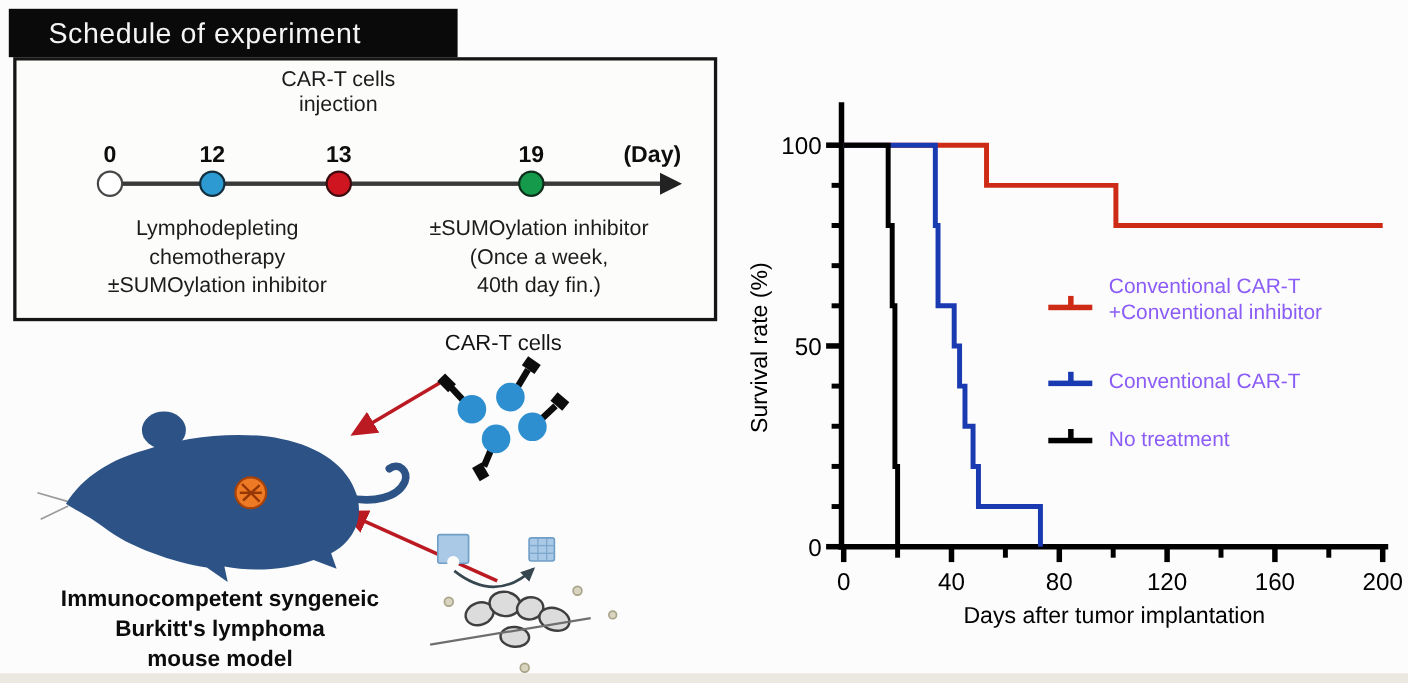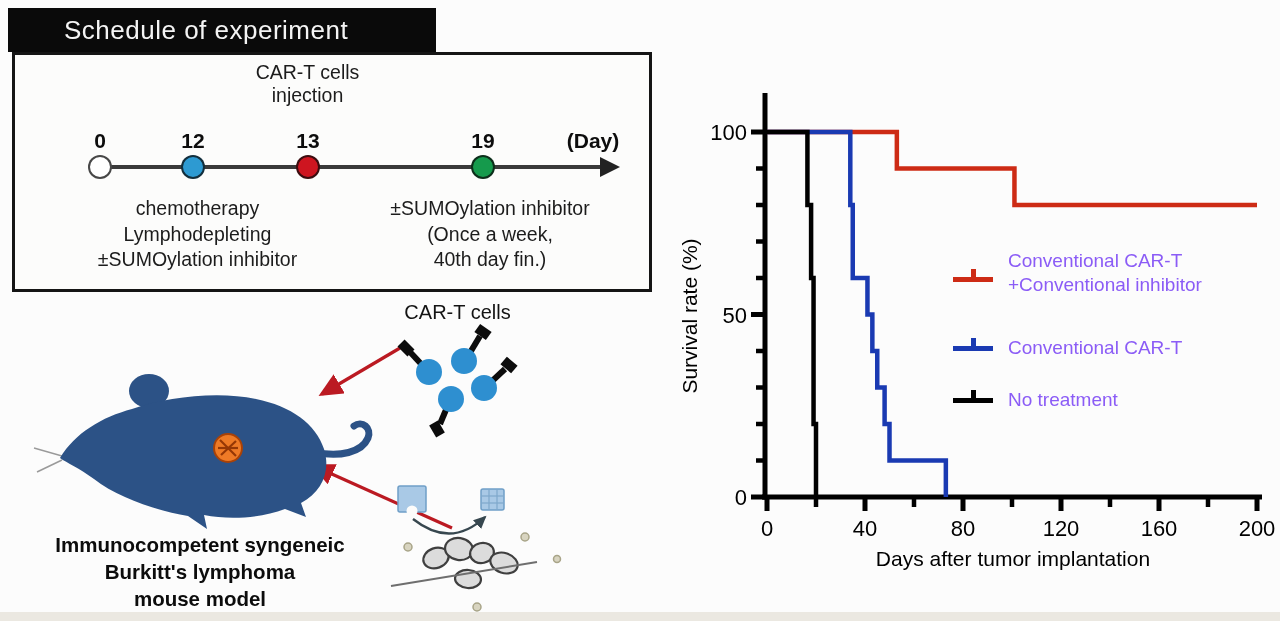--- a/index.html
+++ b/index.html
@@ -3,21 +3,21 @@
 <meta charset="utf-8">
 <style>
   html,body{margin:0;padding:0;background:#ffffff;}
   .stage{position:relative;width:1280px;height:621px;background:#fcfcfc;
          font-family:"Liberation Sans",sans-serif;color:#111;overflow:hidden;}
   .abs{position:absolute;}
   .ctr{text-align:center;}
   
   .sched-outline{left:12px;top:52px;width:634px;height:234px;border:3px solid #151515;background:#fcfcfb;}
   .sched-title{left:8px;top:8px;width:372px;height:44px;background:#0a0a0a;color:#f4f4f4;
-               font-size:26px;line-height:44px;padding-left:56px;font-weight:500;letter-spacing:.5px;}
+               font-size:26px;line-height:44px;padding-left:36px;font-weight:500;letter-spacing:.5px;}
   .event-label{font-size:19.5px;line-height:23px;color:#1c1c1c;}
   .tl-line{left:100px;top:165px;width:505px;height:4px;background:#3a3a3a;}
   .tl-arrowhead{left:600px;top:157px;width:0;height:0;border-left:20px solid #222;
                 border-top:10px solid transparent;border-bottom:10px solid transparent;}
   .tl-dot{width:24px;height:24px;border-radius:50%;border:2px solid rgba(10,10,10,.75);box-sizing:border-box;}
   .tl-daylabel{width:60px;font-size:21px;font-weight:700;text-align:center;color:#0d0d0d;}
   .tl-dayaxis{width:90px;font-size:21px;font-weight:600;text-align:center;color:#0d0d0d;}
   .note{font-size:19.5px;line-height:25.5px;color:#1c1c1c;}
   
   .side-label{font-size:20px;color:#141414;}
@@ -50,22 +50,22 @@
   <div class="abs tl-daylabel" style="left:278px;top:129px;">13</div>
   <div class="abs tl-daylabel" style="left:453px;top:129px;">19</div>
   <div class="abs tl-dayaxis" style="left:548px;top:129px;">(Day)</div>
 
   <div class="abs tl-dot" style="left: 88px; top: 155px; background: rgb(255, 255, 255);"></div>
   <div class="abs tl-dot" style="left: 181px; top: 155px; background: rgb(45, 154, 210);"></div>
   <div class="abs tl-dot" style="left: 296px; top: 155px; background: rgb(206, 21, 32);"></div>
   <div class="abs tl-dot" style="left: 471px; top: 155px; background: rgb(21, 154, 76);"></div>
 
   <div class="abs note ctr" style="left:70px;top:196px;width:255px;">
+    <div>Lymphodepleting</div>
     <div>chemotherapy</div>
-    <div>Lymphodepleting</div>
     <div>±SUMOylation inhibitor</div>
   </div>
   <div class="abs note ctr" style="left:360px;top:196px;width:260px;">
     <div>±SUMOylation inhibitor</div>
     <div>(Once a week,</div>
     <div>40th day fin.)</div>
   </div>
 
   <div class="abs side-label ctr" style="left:380px;top:301px;width:155px;">CAR-T cells</div>
 

